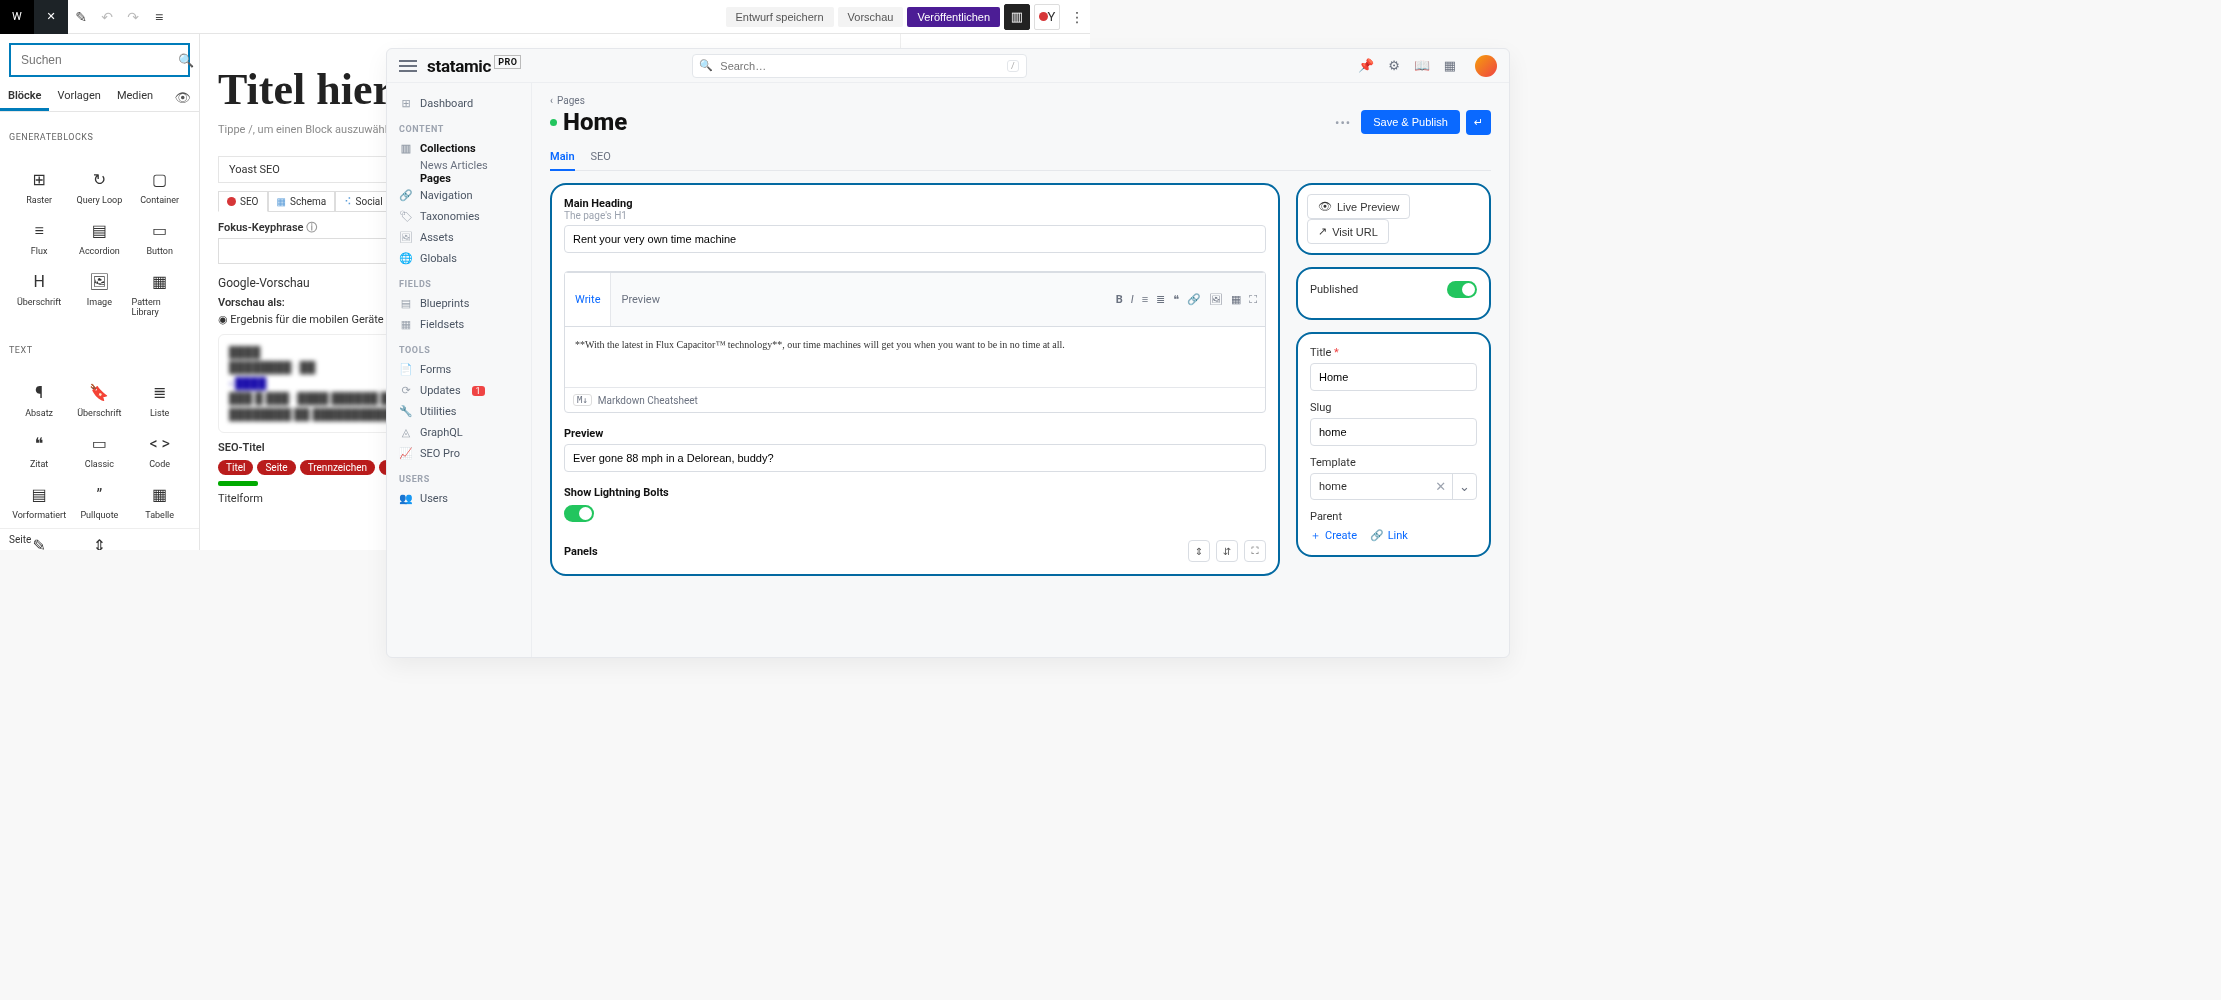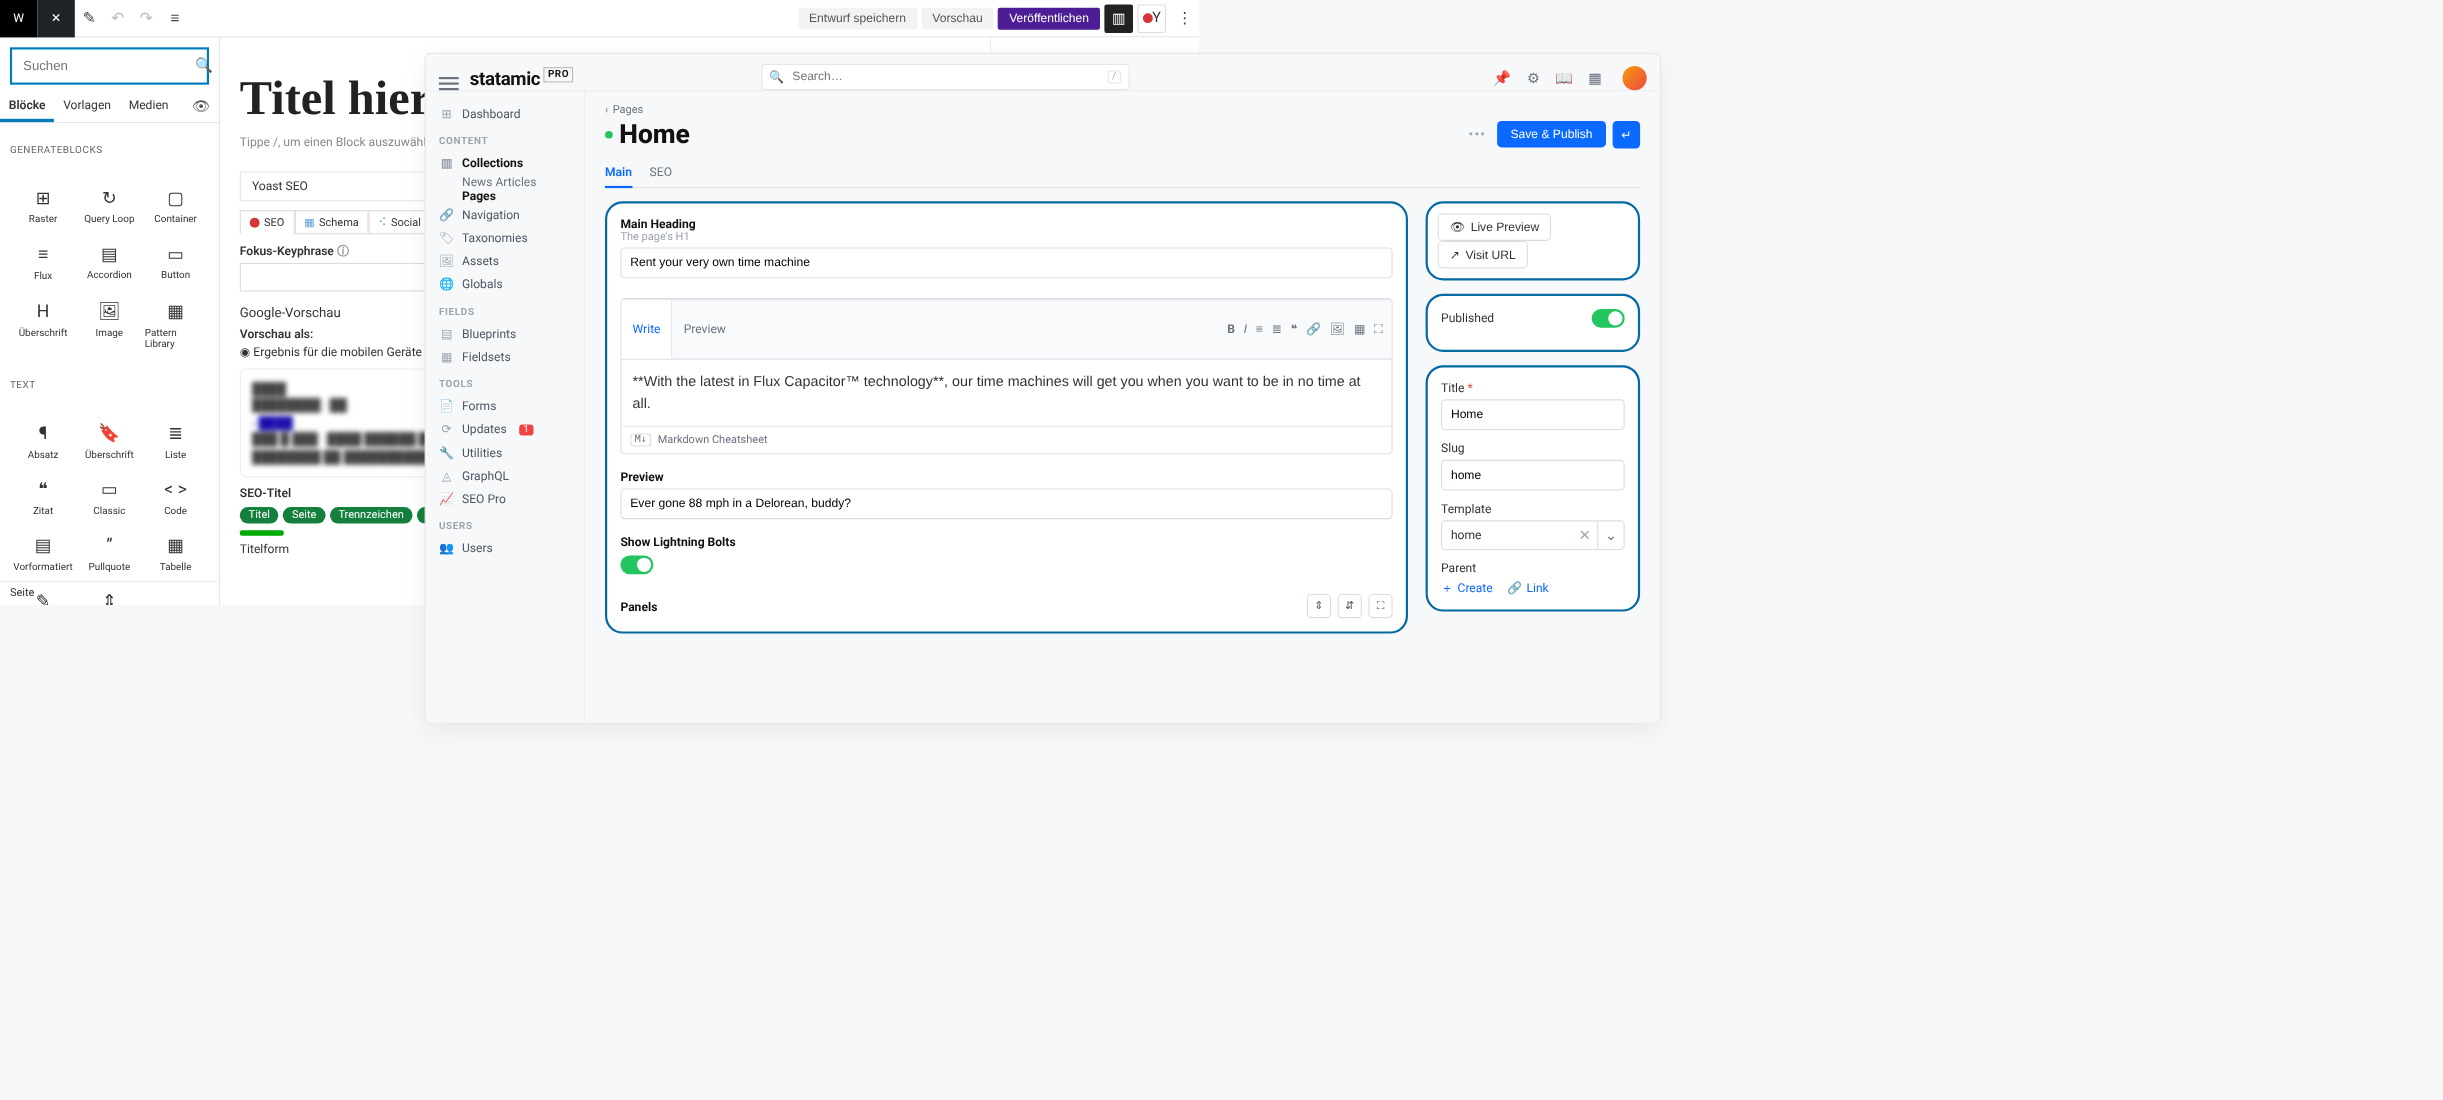--- a/index.html
+++ b/index.html
@@ -39,30 +39,30 @@
 .wp-seotabs{display:flex;margin:8px 0}
 .wp-seotab{display:flex;align-items:center;border:1px solid #ddd;padding:4px 8px;font-size:10px;gap:4px}
 .wp-seotab.active{background:#fff;border-bottom-color:#fff}
 .dot{width:9px;height:9px;border-radius:50%;display:inline-block}
 .dot.red{background:#d63638}
 .wp-label{font-size:11px;color:#333;font-weight:600;margin:8px 0 3px}
 .wp-textin{width:100%;height:26px;border:1px solid #ddd;background:#fff}
 .wp-card{border:1px solid #eee;background:#fff;border-radius:6px;padding:10px;margin-top:8px}
 .blur{filter:blur(2.2px);color:#444;font-size:11px;line-height:1.4}
 .wp-pillrow{display:flex;gap:4px;margin:6px 0}
-.wp-pill{background:#15803d;color:#fff;font-size:10px;padding:2px 8px;border-radius:12px}
+.wp-pill{background:#b91c1c;color:#fff;font-size:10px;padding:2px 8px;border-radius:12px}
 .wp-greenbar{height:5px;width:40px;background:#0a0;border-radius:2px;margin:2px 0 6px}
 
 .wp-right{width:190px;border-left:1px solid #eee;padding-top:8px}
 .wp-right .handle{display:flex;justify-content:center;margin-bottom:4px;color:#bbb}
 .wp-right .row{display:flex;align-items:center;padding:4px 10px;font-size:11px;color:#333;justify-content:space-between}
 
 
 .st{position:absolute;left:386px;top:48px;right:719px;bottom:342px;width:1124px;height:610px;background:#f7f8f9;border:1px solid #e5e7eb;border-radius:6px;box-shadow:0 8px 24px rgba(0,0,0,.06);overflow:hidden;display:flex;flex-direction:column}
-.st-top{height:34px;display:flex;align-items:flex-end;padding:0 12px;border-bottom:1px solid #eceef1;gap:10px}
+.st-top{height:34px;display:flex;align-items:center;padding:0 12px;border-bottom:1px solid #eceef1;gap:10px}
 .st-ham{width:18px;color:#6b7280;display:flex;flex-direction:column;gap:3px}
 .st-ham span{height:2px;background:currentColor}
 .st-logo{font-weight:700;color:#111;font-size:17px;letter-spacing:-.3px}
 .st-logo .pro{font-size:9px;border:1px solid #bbb;padding:1px 3px;vertical-align:super;margin-left:3px;letter-spacing:.5px}
 .st-search{flex:0 0 335px;margin:0 auto;height:24px;border:1px solid #e3e6ea;border-radius:4px;background:#fff;display:flex;align-items:center;padding:0 7px;color:#9ca3af;font-size:11px}
 .st-search input{flex:1;border:0;outline:0;font-size:11px;color:#555;margin-left:5px}
 .st-search .slash{border:1px solid #e3e6ea;font-size:9px;padding:0 3px;border-radius:3px;color:#aaa}
 .st-topicons{display:flex;gap:10px;align-items:center;margin-left:auto;color:#6b7280}
 .st-topicons .ti{width:18px;text-align:center}
 .st-avatar{width:22px;height:22px;border-radius:50%;background:linear-gradient(135deg,#f59e0b,#ef4444);margin-left:6px}
@@ -96,21 +96,21 @@
 .st-aside{width:195px}
 .card{background:#fff;border:2px solid #0369a1;border-radius:16px;padding:12px;margin-bottom:12px}
 .flab{font-size:11px;font-weight:700;color:#111}
 .fsub{font-size:10px;color:#9ca3af;margin-bottom:4px}
 .fin{width:100%;border:1px solid #d9dde3;border-radius:4px;padding:7px 8px;font-size:11px}
 .mdhead{display:flex;border:1px solid #d9dde3;border-left:0;border-right:0;background:#f9fafb;align-items:center}
 .mdwrap{border:1px solid #d9dde3;border-radius:4px;overflow:hidden}
 .mdtab{padding:20px 10px;font-size:11px;color:#6b7280}
 .mdtab.active{color:#0a69ff;background:#fff;border-right:1px solid #e5e7eb}
 .mdtools{margin-left:auto;display:flex;gap:8px;padding-right:8px;color:#6b7280;font-size:11px}
-.mdbody{padding:10px;font-family:Liberation Sans, sans-serif;font-size:13px;line-height:1.5;min-height:60px}
+.mdbody{padding:10px;font-family:Liberation Serif, serif;font-size:10px;line-height:1.5;min-height:60px}
 .mdfoot{border-top:1px solid #e5e7eb;padding:6px 8px;font-size:10px;color:#6b7280;display:flex;gap:6px;align-items:center}
 .mdfoot .m{font-family:monospace;border:1px solid #ddd;padding:0 3px;border-radius:3px;font-size:9px}
 
 .toggle{width:30px;height:17px;background:#22c55e;border-radius:10px;position:relative}
 .toggle::after{content:"";width:13px;height:13px;background:#fff;border-radius:50%;position:absolute;top:2px;right:2px}
 
 .asrow{display:flex;justify-content:space-between;align-items:center;margin-bottom:8px}
 .aslab{font-size:11px;color:#333}
 .req{color:#ef4444}
 .asel{display:flex;border:1px solid #d9dde3;border-radius:4px;overflow:hidden}

